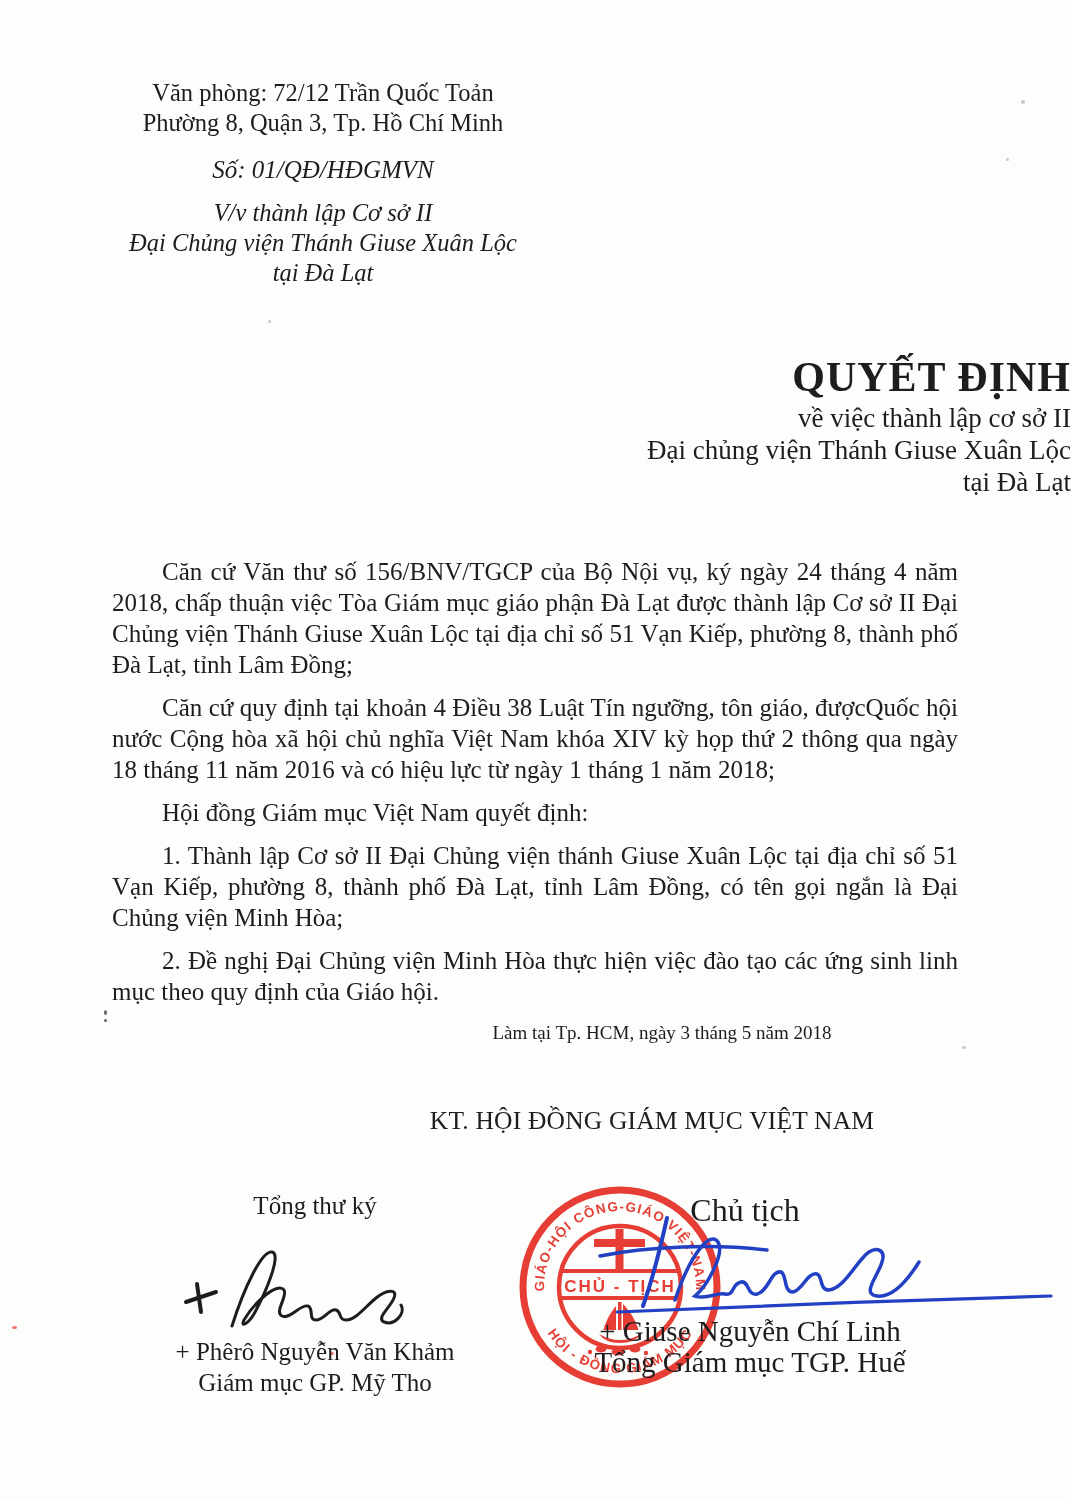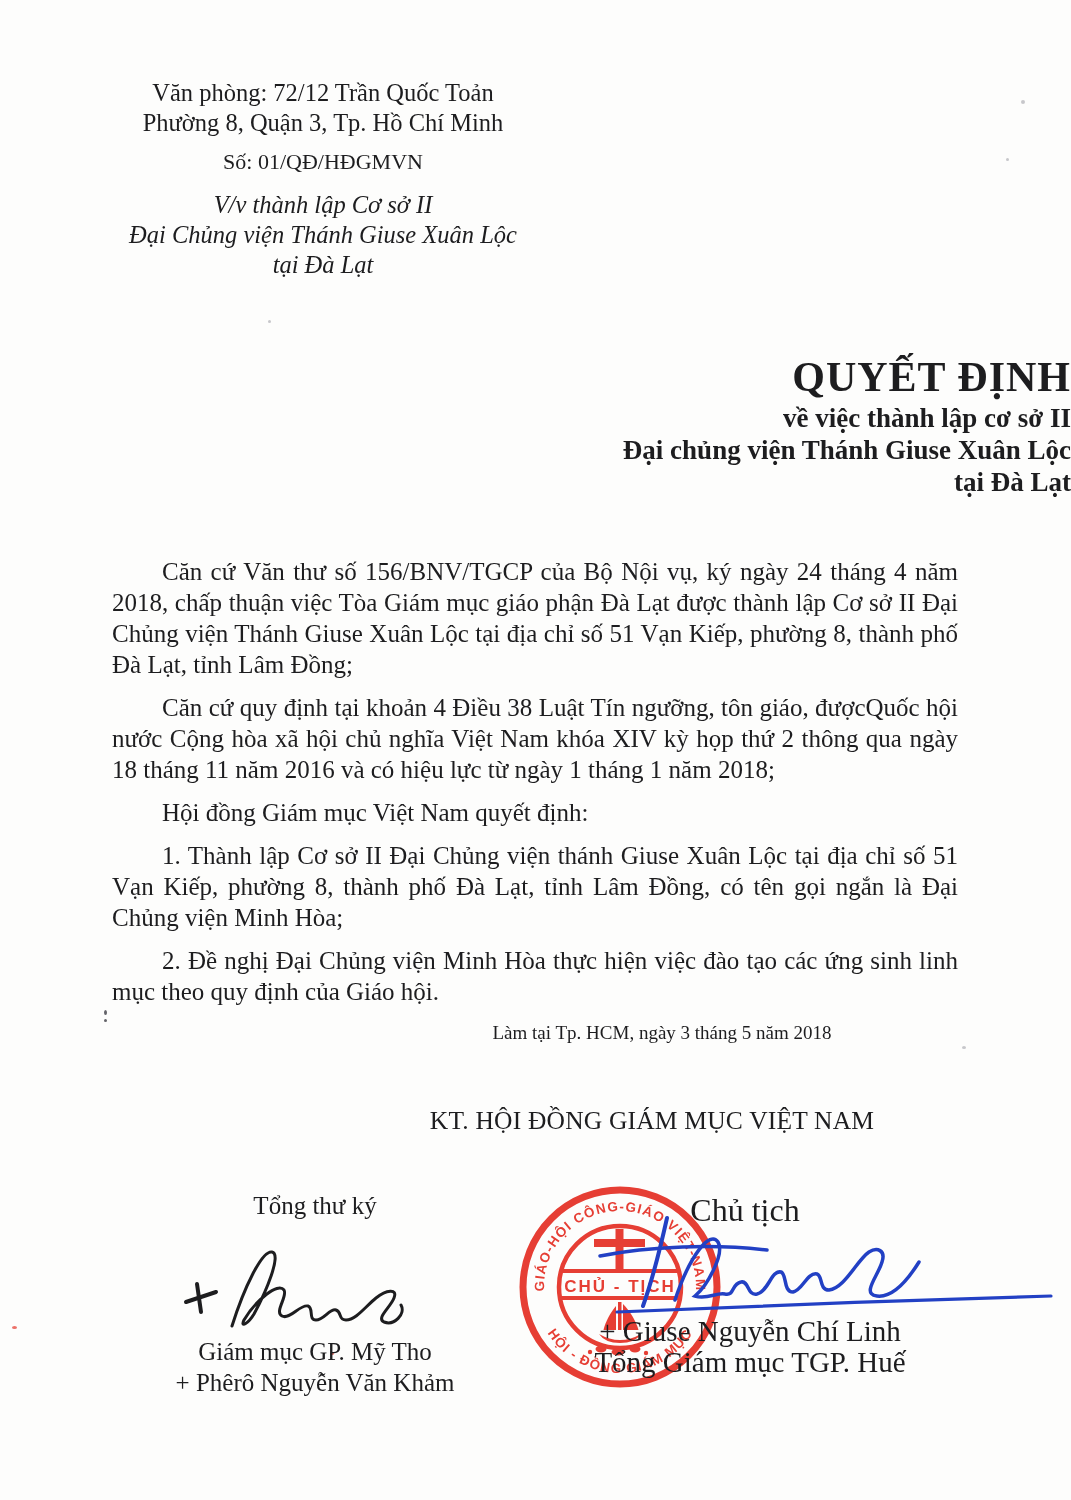--- a/index.html
+++ b/index.html
@@ -17,27 +17,27 @@
     overflow:hidden;
     font-family:"Liberation Serif","DejaVu Serif",serif;
     color:var(--ink);
   }
   
   .letterhead{
     position:absolute;left:80px;top:78px;width:486px;
     text-align:center;line-height:30px;font-size:24.5px;
   }
   .letterhead .org{font-size:26px;font-weight:bold;letter-spacing:.4px;margin-bottom:3px;}
-  .letterhead .refno{font-size:22px;margin-top:9px;}
+  .letterhead .refno{font-size:25px;margin-top:17px;font-style:italic;}
   .letterhead .subject{font-style:italic;}
   .letterhead .subject-first{margin-top:13px;}
   
   .title-block{position:absolute;left:0;top:352px;width:1071px;text-align:right;}
   .title-main{font-size:42px;font-weight:bold;letter-spacing:1px;line-height:50px;}
-  .title-sub{font-size:27px;font-weight:bold;line-height:32px;padding-left:35px;}
+  .title-sub{font-size:27px;font-weight:normal;line-height:32px;padding-left:35px;}
   
   .body-block{position:absolute;left:112px;top:556px;width:846px;}
   .body-block p{
     margin:0 0 12px 0;
     font-size:25px;line-height:31px;
     text-align:justify;text-indent:50px;
   }
   
   .place-date{position:absolute;left:300px;top:1022px;width:724px;text-align:center;font-size:19px;}
   .kt-line{position:absolute;left:288px;top:1106px;width:728px;text-align:center;font-size:25.5px;letter-spacing:.2px;}
@@ -132,22 +132,22 @@
   </svg>
 
   <svg class="sig-blue" width="510" height="130" viewBox="0 0 510 130" xmlns="http://www.w3.org/2000/svg">
     <path d="M45,56 C95,46 160,44 212,50" stroke-width="3.5"></path>
     <path d="M112,18 C106,45 98,78 88,106" stroke-width="4"></path>
     <path d="M120,100 C135,55 155,30 163,42 C170,54 152,86 140,96 C152,100 162,92 170,94 C180,96 176,84 186,82 C194,80 192,96 202,94 C214,91 216,70 226,72 C232,74 228,92 238,92 C248,90 252,72 262,74 C268,76 264,90 274,90 C290,88 302,60 314,52 C322,47 331,50 327,62 C323,76 306,94 322,96 C338,98 354,78 364,62" stroke-width="3.5"></path>
     <path d="M62,112 C190,106 360,100 496,96" stroke-width="3.2"></path>
   </svg>
 
   <div class="name-left">
+    <div>+ Phêrô Nguyễn Văn Khảm</div>
     <div>Giám mục GP. Mỹ Tho</div>
-    <div>+ Phêrô Nguyễn Văn Khảm</div>
   </div>
   <div class="name-right">
     <div>+ Giuse Nguyễn Chí Linh</div>
     <div>Tổng Giám mục TGP. Huế</div>
   </div>
 
   <div class="speck gray" style="left:1021px;top:100px;width:4px;height:4px;"></div>
   <div class="speck gray" style="left:1006px;top:158px;width:3px;height:3px;"></div>
   <div class="speck gray" style="left:268px;top:320px;width:3px;height:3px;"></div>
   <div class="speck dark" style="left:104px;top:1010px;width:3px;height:5px;"></div>

